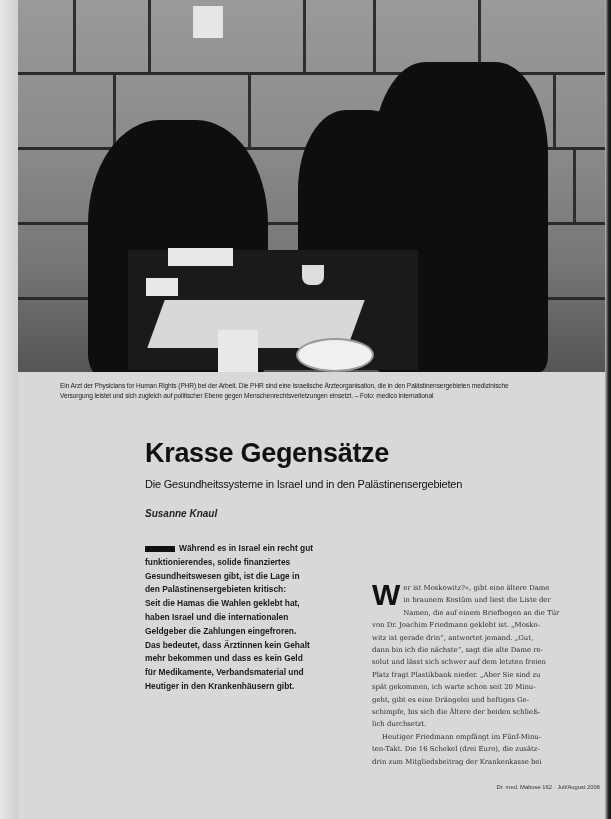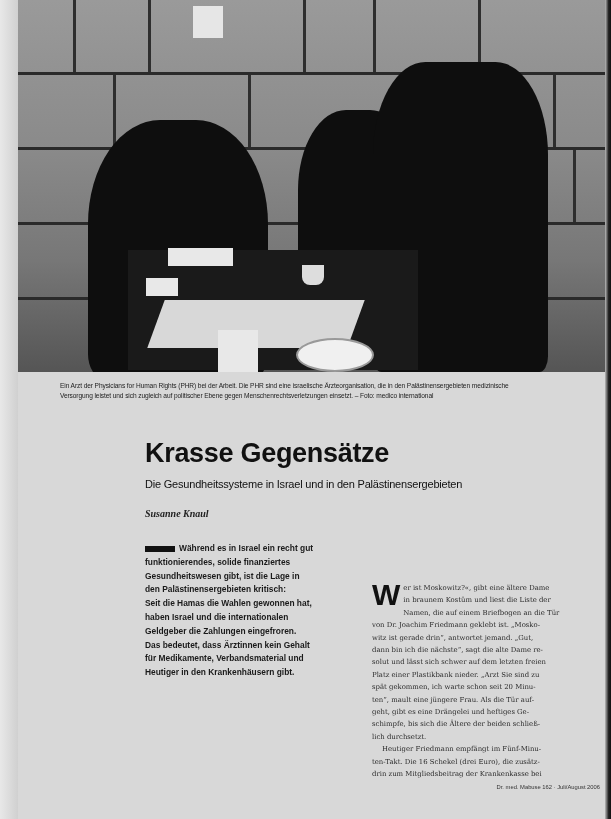--- a/index.html
+++ b/index.html
@@ -71,21 +71,21 @@
       font-family: "Liberation Sans", sans-serif; font-weight: bold;
       font-size: 27px; color: #111; letter-spacing: -0.3px;
     }
     .subtitle {
       position: absolute; left: 145px; top: 478px;
       font-family: "Liberation Sans", sans-serif;
       font-size: 11px; color: #111; letter-spacing: -0.2px;
     }
     .author {
       position: absolute; left: 145px; top: 508px;
-      font-family: Liberation Serif, serif; font-style: italic; font-weight: bold;
+      font-family: Liberation Sans, sans-serif; font-style: italic; font-weight: bold;
       font-size: 10px; color: #222;
     }
     
     .lead {
       position: absolute; left: 145px; top: 542px; width: 215px;
       font-family: "Liberation Sans", sans-serif; font-weight: bold;
       font-size: 8.4px; line-height: 13.8px; color: #1a1a1a;
     }
     .lead-bar {
       display: inline-block; width: 30px; height: 6px; background: #111;
@@ -148,40 +148,40 @@
 
   <div class="title">Krasse Gegensätze</div>
   <div class="subtitle">Die Gesundheitssysteme in Israel und in den Palästinensergebieten</div>
   <div class="author">Susanne Knaul</div>
 
   <div class="lead">
     <span class="lead-line"><span class="lead-bar"></span><span>Während es in Israel ein recht gut</span></span>
     <span class="lead-line">funktionierendes, solide finanziertes</span>
     <span class="lead-line">Gesundheitswesen gibt, ist die Lage in</span>
     <span class="lead-line">den Palästinensergebieten kritisch:</span>
-    <span class="lead-line">Seit die Hamas die Wahlen gewonnen hat,</span>
+    <span class="lead-line">Seit die Hamas die Wahlen geklebt hat,</span>
     <span class="lead-line">haben Israel und die internationalen</span>
     <span class="lead-line">Geldgeber die Zahlungen eingefroren.</span>
     <span class="lead-line">Das bedeutet, dass Ärztinnen kein Gehalt</span>
+    <span class="lead-line">mehr bekommen und dass es kein Geld</span>
     <span class="lead-line">für Medikamente, Verbandsmaterial und</span>
     <span class="lead-line">Heutiger in den Krankenhäusern gibt.</span>
   </div>
 
   <div class="body-col">
     <span class="dropcap">W</span>
     <span class="body-line">er ist Moskowitz?«, gibt eine ältere Dame</span>
     <span class="body-line">in braunem Kostüm und liest die Liste der</span>
     <span class="body-line">Namen, die auf einem Briefbogen an die Tür</span>
     <span class="body-line">von Dr. Joachim Friedmann geklebt ist. „Mosko-</span>
     <span class="body-line">witz ist gerade drin“, antwortet jemand. „Gut,</span>
     <span class="body-line">dann bin ich die nächste“, sagt die alte Dame re-</span>
     <span class="body-line">solut und lässt sich schwer auf dem letzten freien</span>
-    <span class="body-line">Platz einer Plastikbank nieder. „Arzt Sie sind zu</span>
+    <span class="body-line">Platz fragt Plastikbank nieder. „Aber Sie sind zu</span>
     <span class="body-line">spät gekommen, ich warte schon seit 20 Minu-</span>
-    <span class="body-line">ten“, mault eine jüngere Frau. Als die Tür auf-</span>
     <span class="body-line">geht, gibt es eine Drängelei und heftiges Ge-</span>
     <span class="body-line">schimpfe, bis sich die Ältere der beiden schließ-</span>
     <span class="body-line">lich durchsetzt.</span>
     <span class="body-line indent">Heutiger Friedmann empfängt im Fünf-Minu-</span>
     <span class="body-line">ten-Takt. Die 16 Schekel (drei Euro), die zusätz-</span>
     <span class="body-line">drin zum Mitgliedsbeitrag der Krankenkasse bei</span>
   </div>
 
   <div class="footer">Dr. med. Mabuse 162 · Juli/August 2006</div>
 

